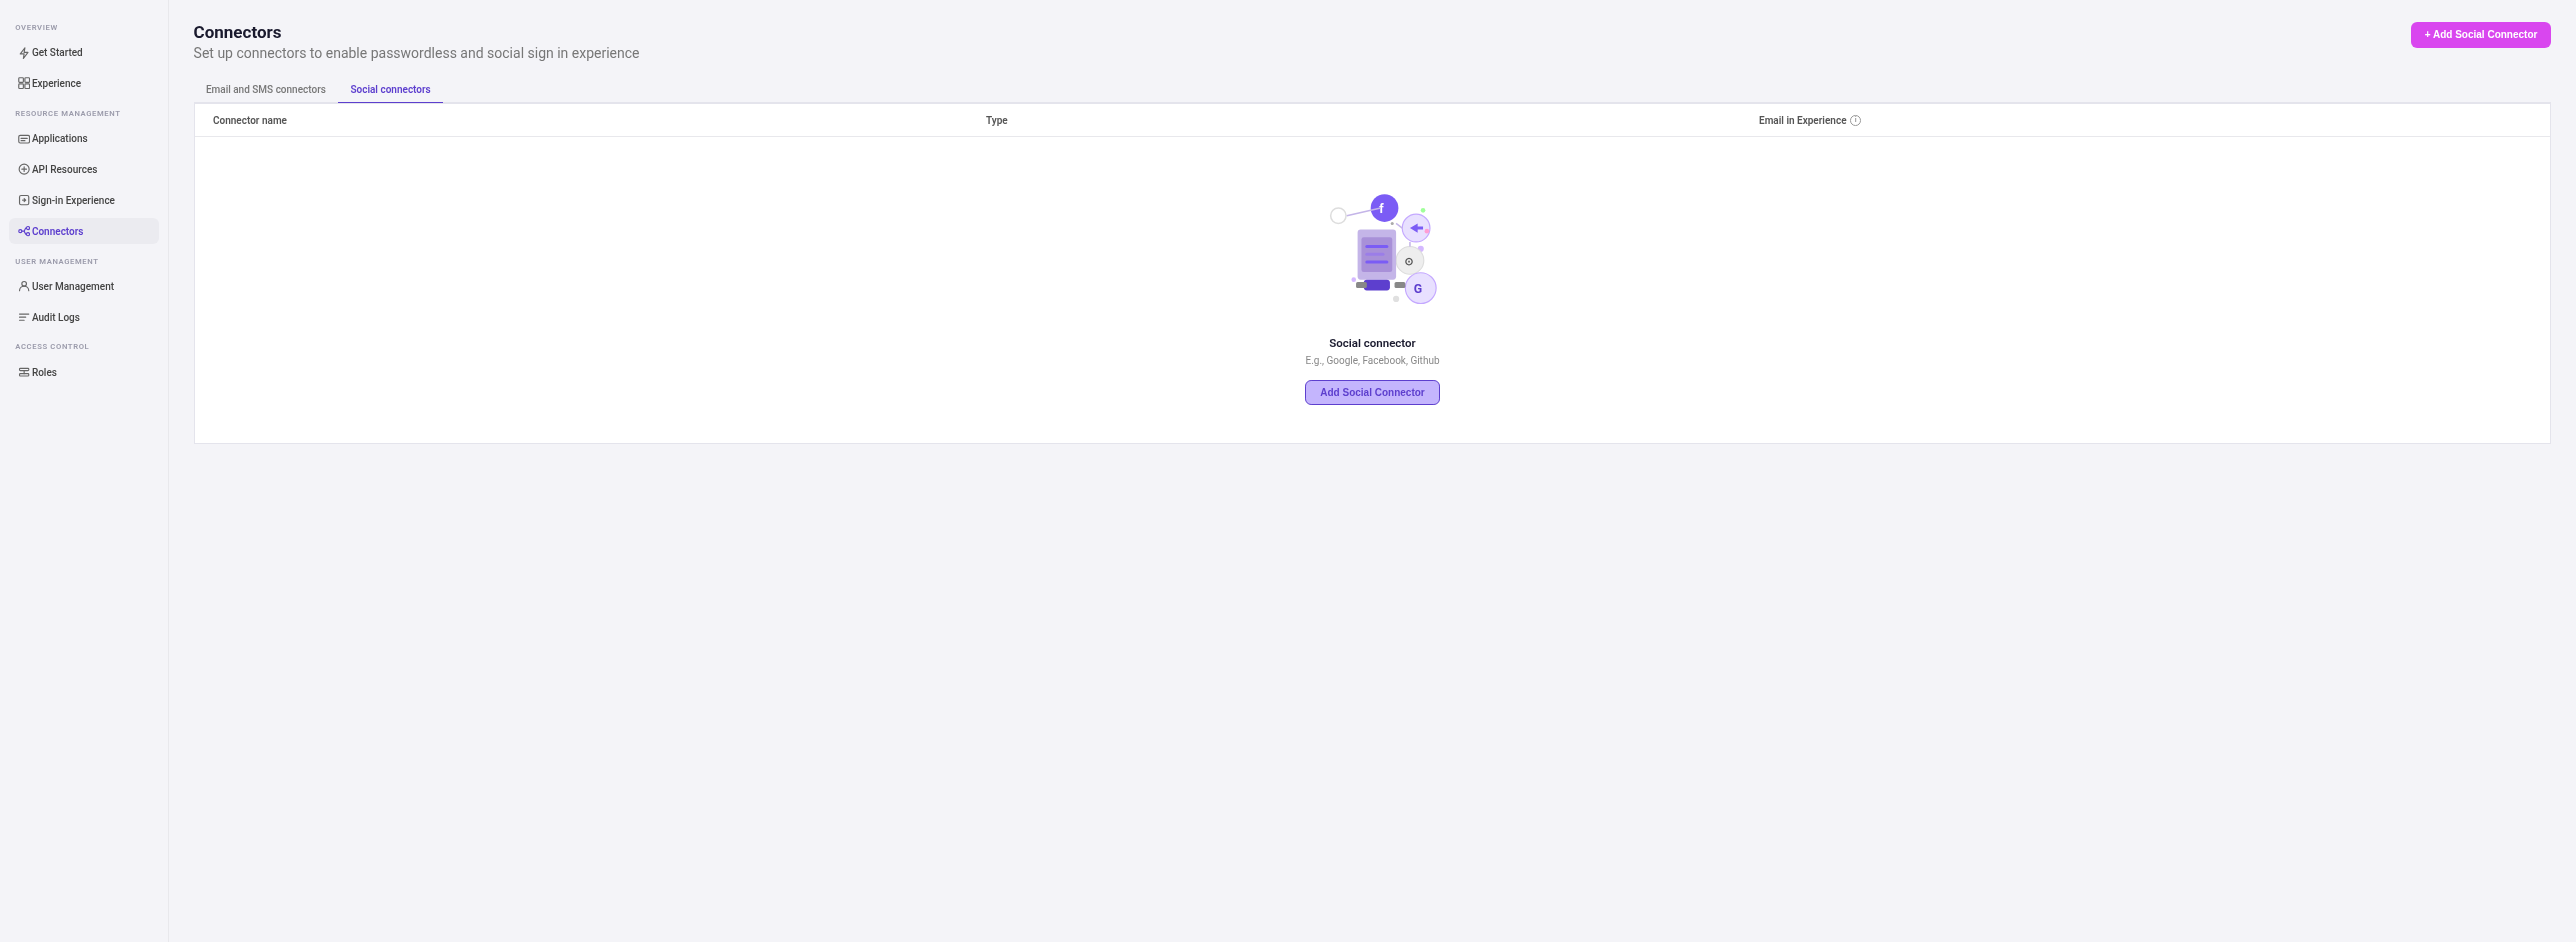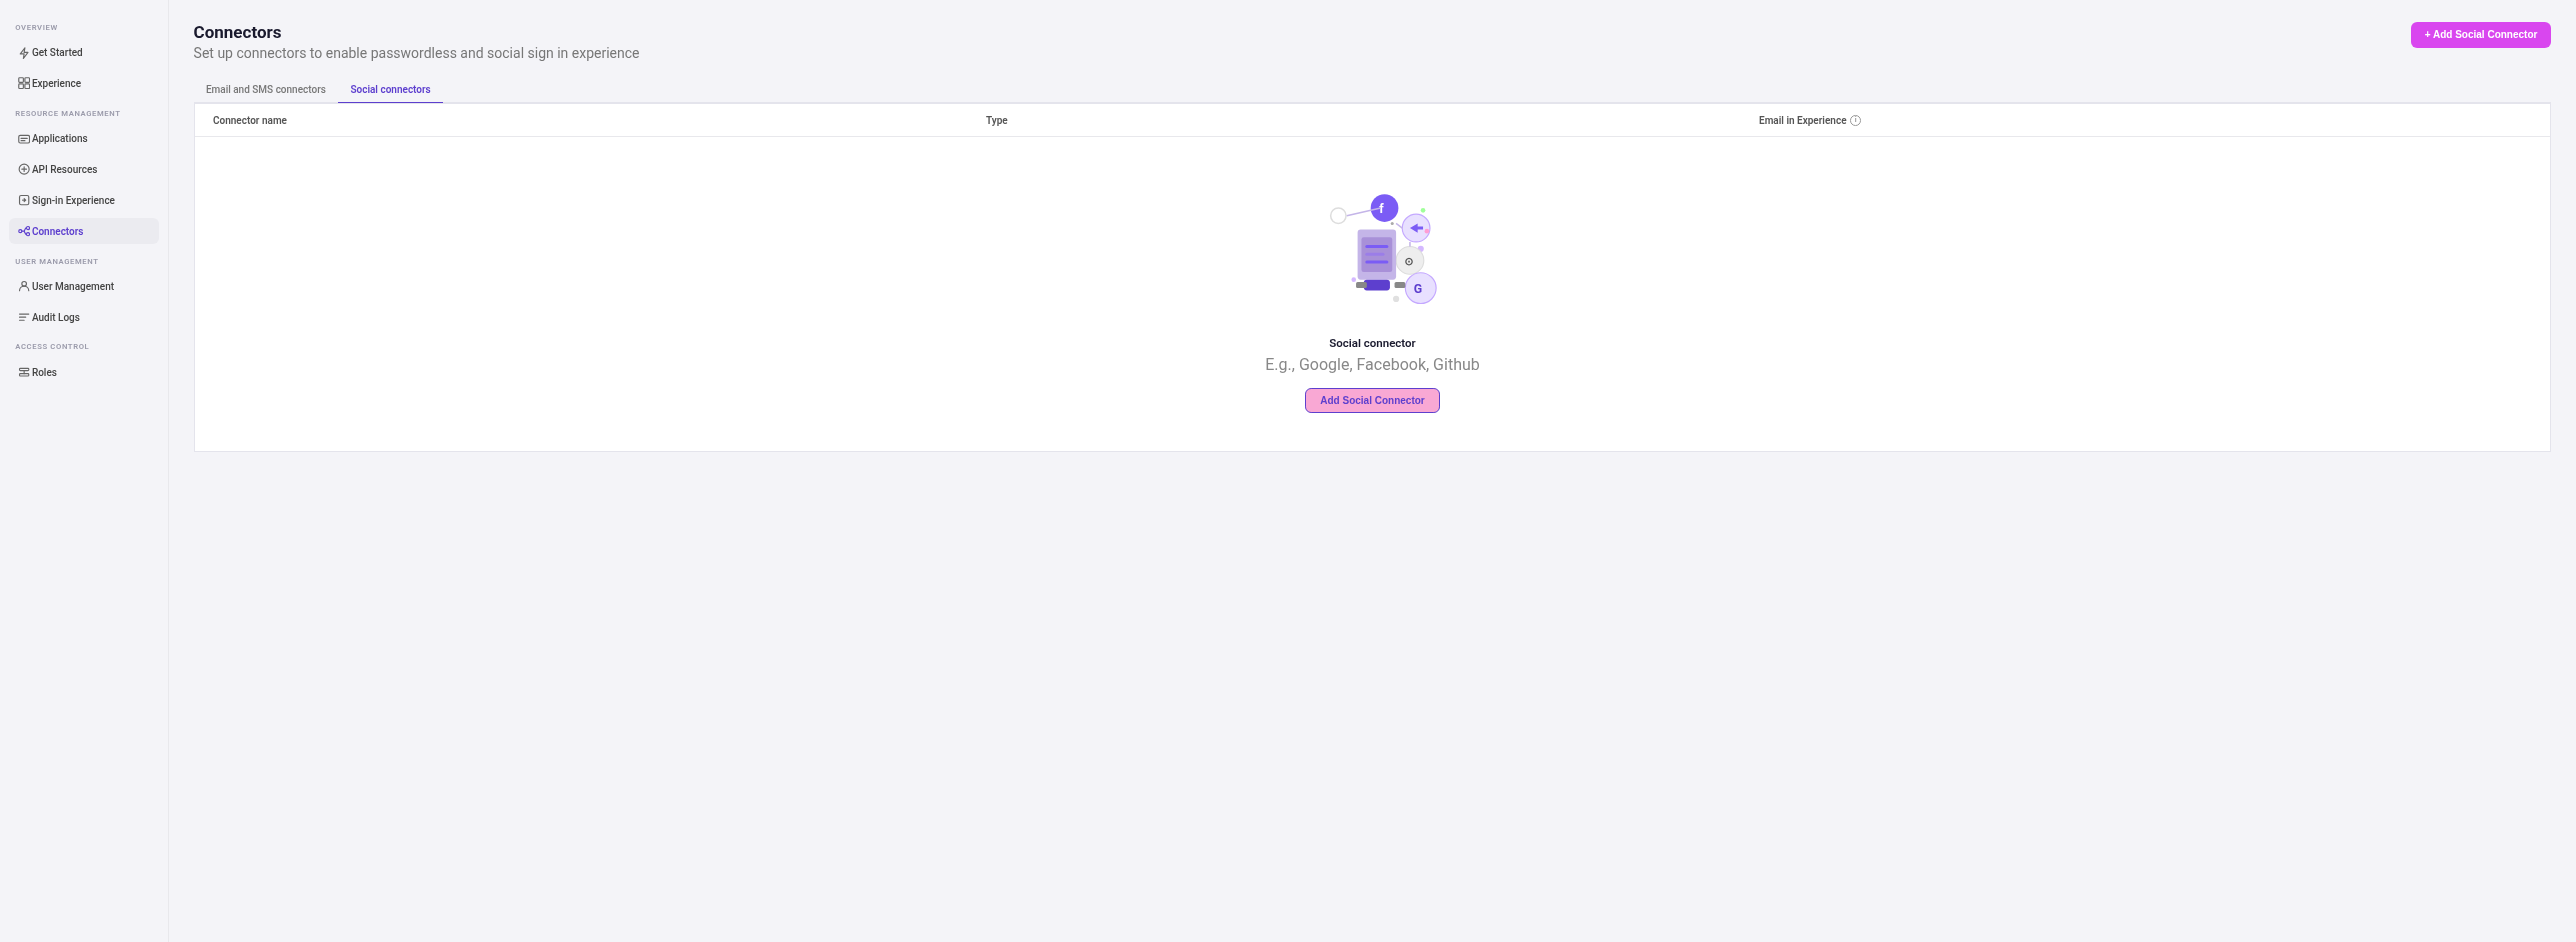--- a/index.html
+++ b/index.html
@@ -179,27 +179,27 @@
     }
 
     .empty-state h3 {
       font-size: 11.5px;
       font-weight: 600;
       color: #1a1a2e;
       margin-bottom: 4.6px;
     }
 
     .empty-state p {
-      font-size: 16px;
+      font-size: 10px;
       color: #888;
       margin-bottom: 14px;
     }
 
     .add-connector-outline-btn {
-      background: #f9a8d4;
+      background: #c4b5fd;
       border: 1.2px solid #5d3fce;
       color: #5d3fce;
       border-radius: 6.1px;
       padding: 6.1px 14px;
       font-size: 10px;
       font-weight: 600;
       cursor: pointer;
     }
 
     

